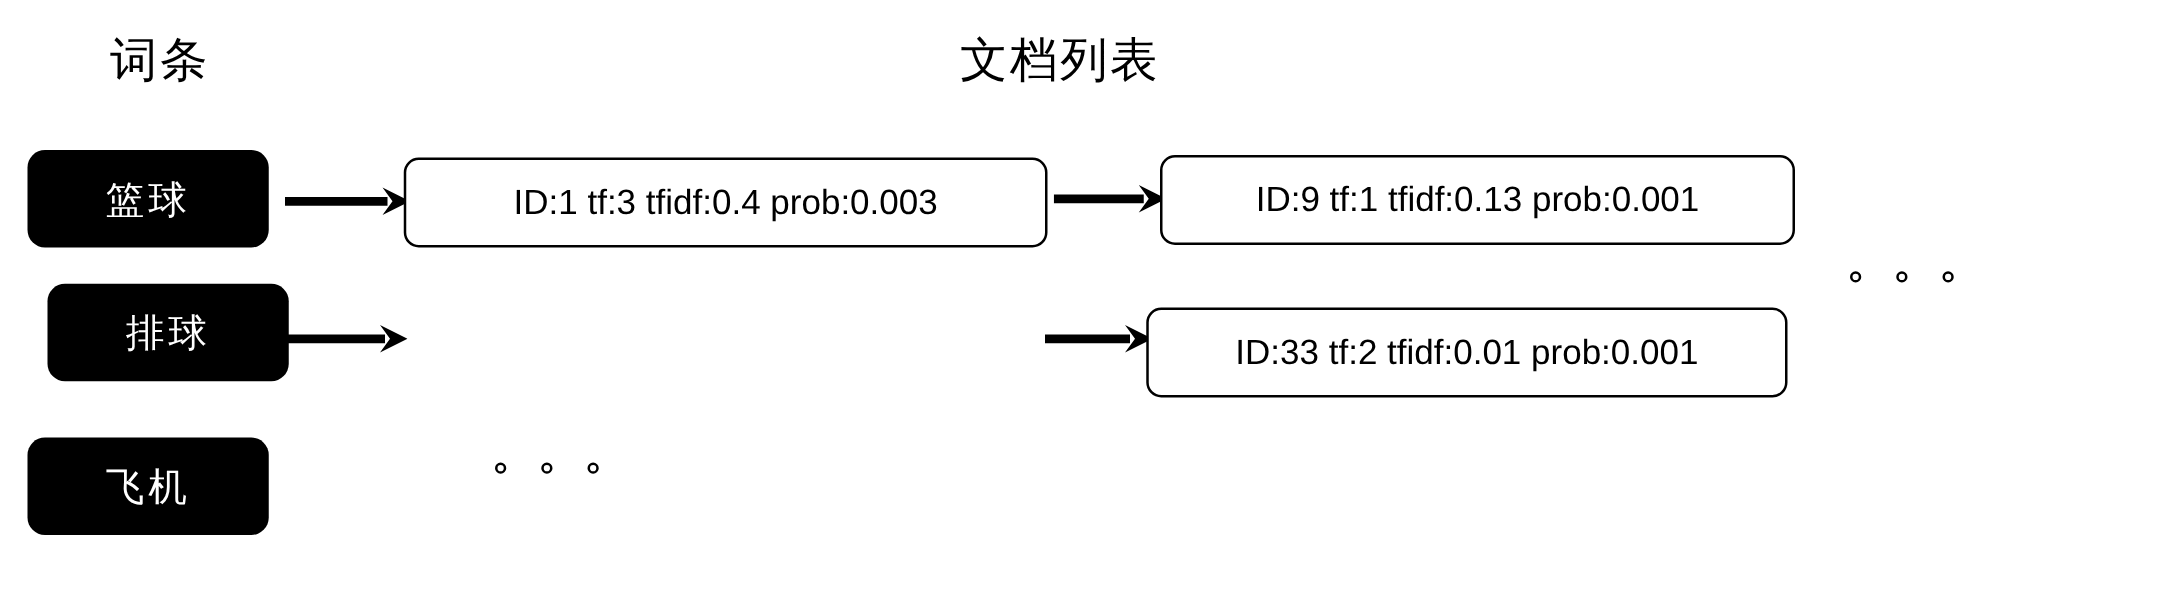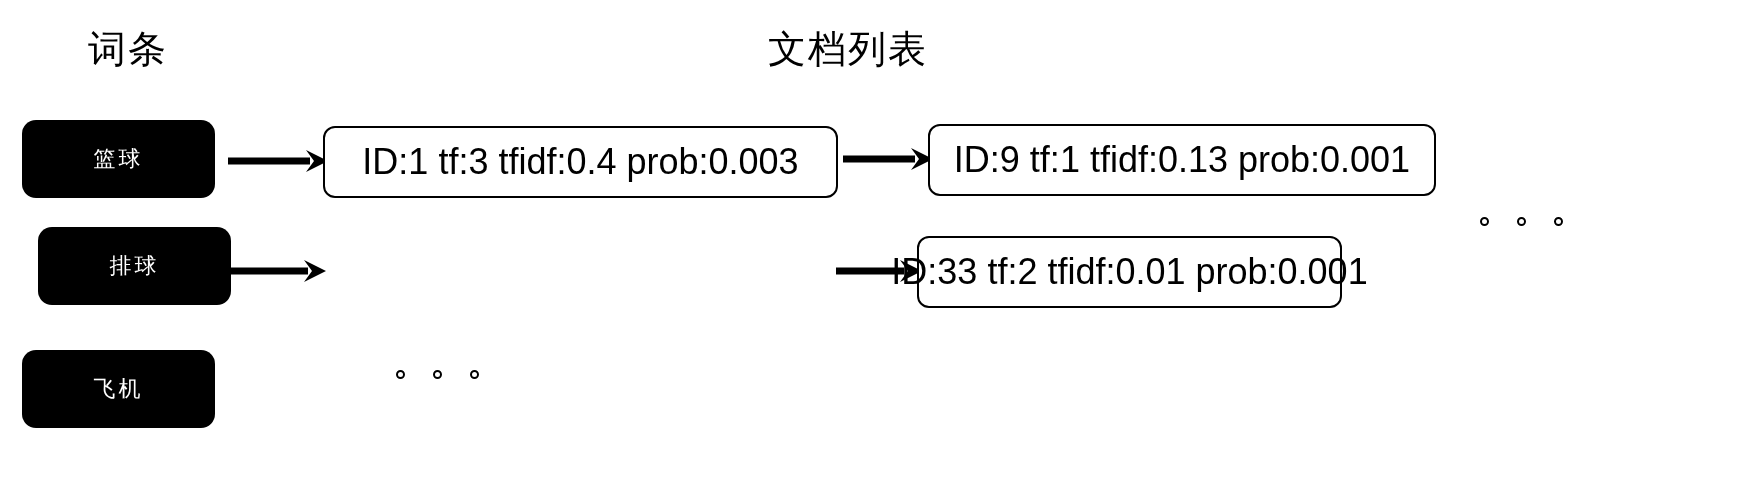--- a/index.html
+++ b/index.html
@@ -40,21 +40,21 @@
     width: 193px;
     height: 78px;
     background: #000000;
     border-radius: 14px;
     display: flex;
     align-items: center;
     justify-content: center;
   }
   .term-chip .term-label {
     font-family: "Liberation Serif", "DejaVu Serif", serif;
-    font-size: 22px;
+    font-size: 31px;
     color: #ffffff;
     letter-spacing: 3px;
     line-height: 1;
   }
   #term-chip-0 { top: 120px; }
   #term-chip-1 { top: 227px; margin-left: 16px; }
   #term-chip-2 { top: 336px; margin-top: 14px; }
 
   
   .doc-box {
@@ -63,29 +63,29 @@
     background: #ffffff;
     border: 2px solid #000000;
     border-radius: 12px;
     display: flex;
     align-items: center;
     justify-content: center;
     box-sizing: border-box;
   }
   .doc-box .doc-label {
     font-family: "Liberation Sans", "DejaVu Sans", sans-serif;
-    font-size: 36px;
+    font-size: 28px;
     color: #000000;
     white-space: nowrap;
     line-height: 1;
   }
   #doc-box-0-0 { left: 323px;  top: 126px; width: 515px; }
   #doc-box-0-1 { left: 928px;  top: 124px; width: 508px; }
   #doc-box-1-0 { left: 322px;  top: 236px; width: 513px; }
-  #doc-box-1-1 { left: 917px;  top: 236px; width: 425px; }
+  #doc-box-1-1 { left: 917px;  top: 246px; width: 513px; }
 
   
   .arrow {
     position: absolute;
     height: 26px;
   }
   #arrow-0-0 { left: 228px; top: 148px; width: 100px; }
   #arrow-0-1 { left: 843px; top: 146px; width: 90px;  }
   #arrow-1-0 { left: 226px; top: 258px; width: 100px; }
   #arrow-1-1 { left: 836px; top: 258px; width: 86px;  }

